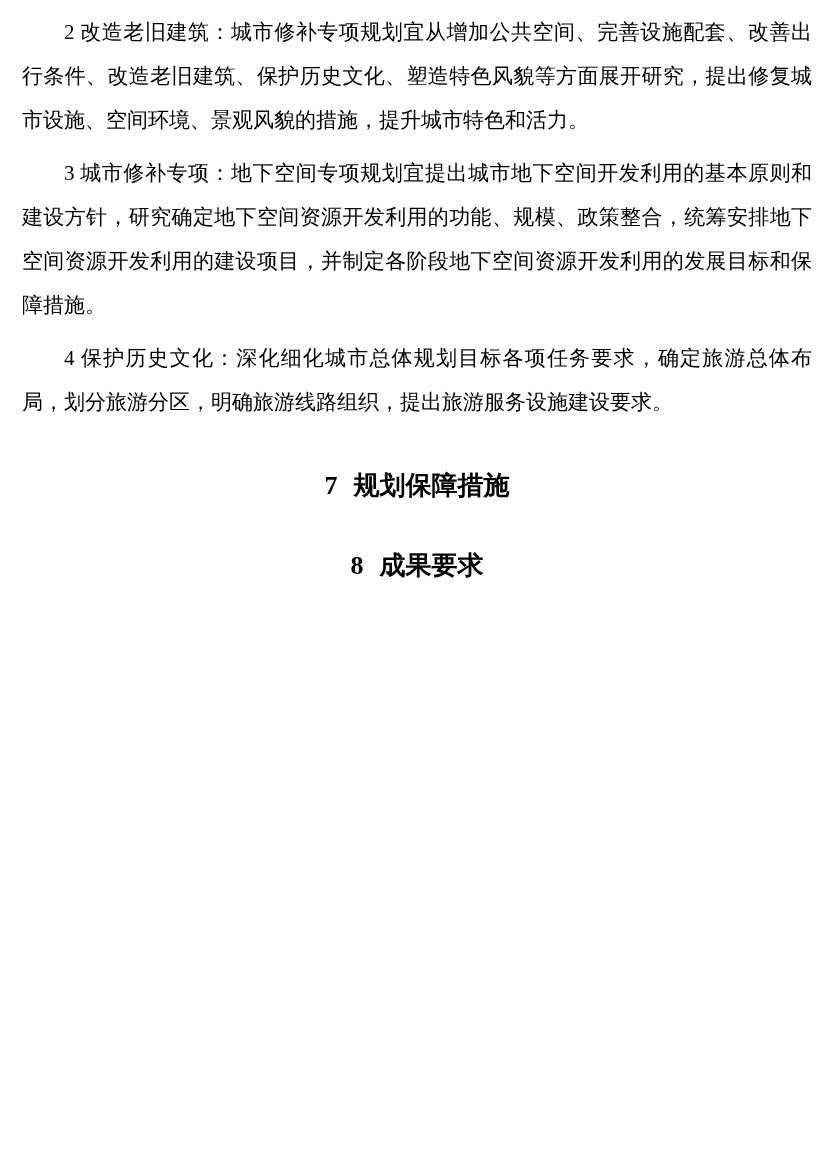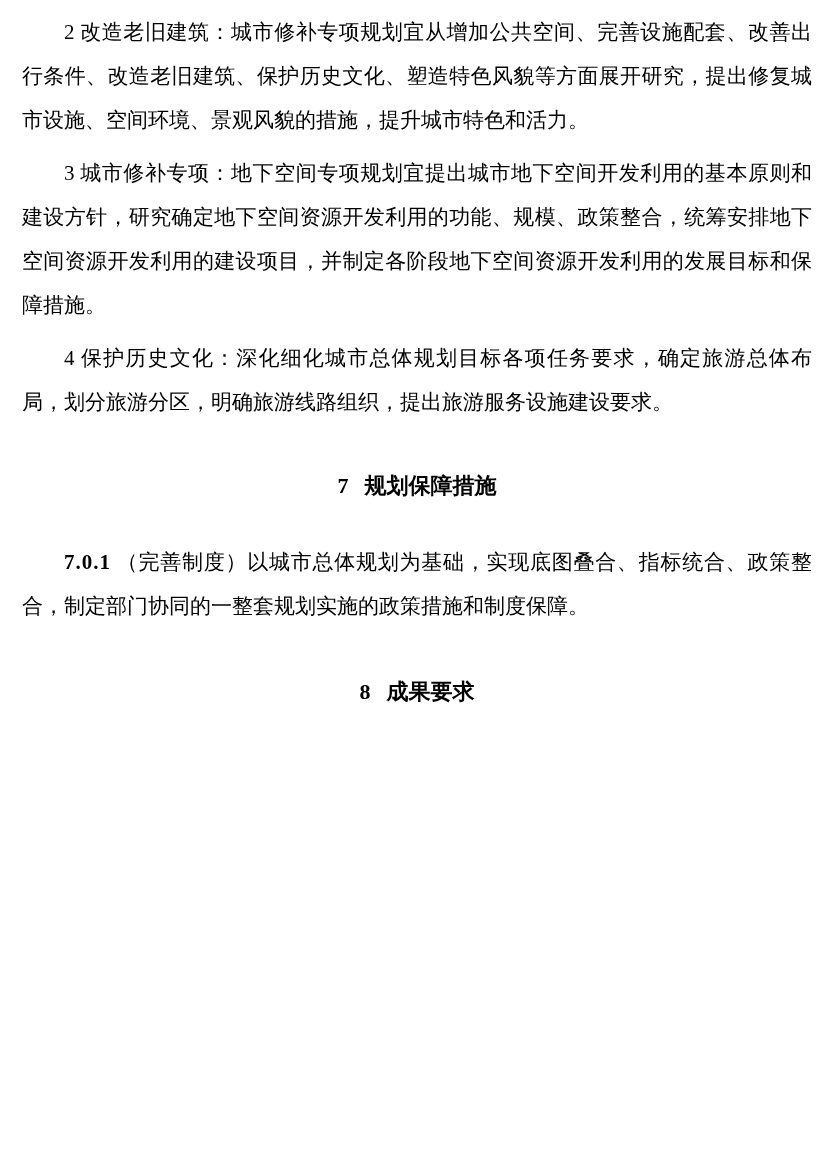--- a/index.html
+++ b/index.html
@@ -28,21 +28,21 @@
     text-align: justify;
     text-indent: 42px;
     word-break: break-all;
   }
   .clause-num {
     font-weight: 700;
     margin-right: 5px;
     letter-spacing: 1px;
   }
   .chapter-heading {
-    font-size: 22px;
+    font-size: 26px;
     font-weight: 700;
     text-align: center;
     margin: 46px 0 38px 0;
     line-height: 32px;
   }
   .chapter-heading .chapter-num {
     margin-right: 16px;
   }
   .chapter-heading-last {
     margin-top: 48px;
@@ -55,20 +55,19 @@
 <div class="page">
 
   <p class="para"><span>2</span> <span>改造老旧建筑：</span><span>城市修补专项规划宜从增加公共空间、完善设施配套、改善出行条件、改造老旧建筑、保护历史文化、塑造特色风貌等方面展开研究，提出修复城市设施、空间环境、景观风貌的措施，提升城市特色和活力。</span></p>
 
   <p class="para"><span>3</span> <span>城市修补专项：</span><span>地下空间专项规划宜提出城市地下空间开发利用的基本原则和建设方针，研究确定地下空间资源开发利用的功能、规模、政策整合，统筹安排地下空间资源开发利用的建设项目，并制定各阶段地下空间资源开发利用的发展目标和保障措施。</span></p>
 
   <p class="para"><span>4</span> <span>保护历史文化：</span><span>深化细化城市总体规划目标各项任务要求，确定旅游总体布局，划分旅游分区，明确旅游线路组织，提出旅游服务设施建设要求。</span></p>
 
   <div class="chapter-heading"><span class="chapter-num">7</span><span>规划保障措施</span></div>
 
-  <p class="para"><span class="clause-num">7.0.1</span><span>（完善制度）</span><span>以城市总体规划为基础，实现底图叠合、指标统合、政策整合，制定部门协同的一整套规划实施的政策措施和制度保障。</span></p>
 
 
 
 
   <div class="chapter-heading chapter-heading-last"><span class="chapter-num">8</span><span>成果要求</span></div>
 
 </div>
 
 </body></html>

